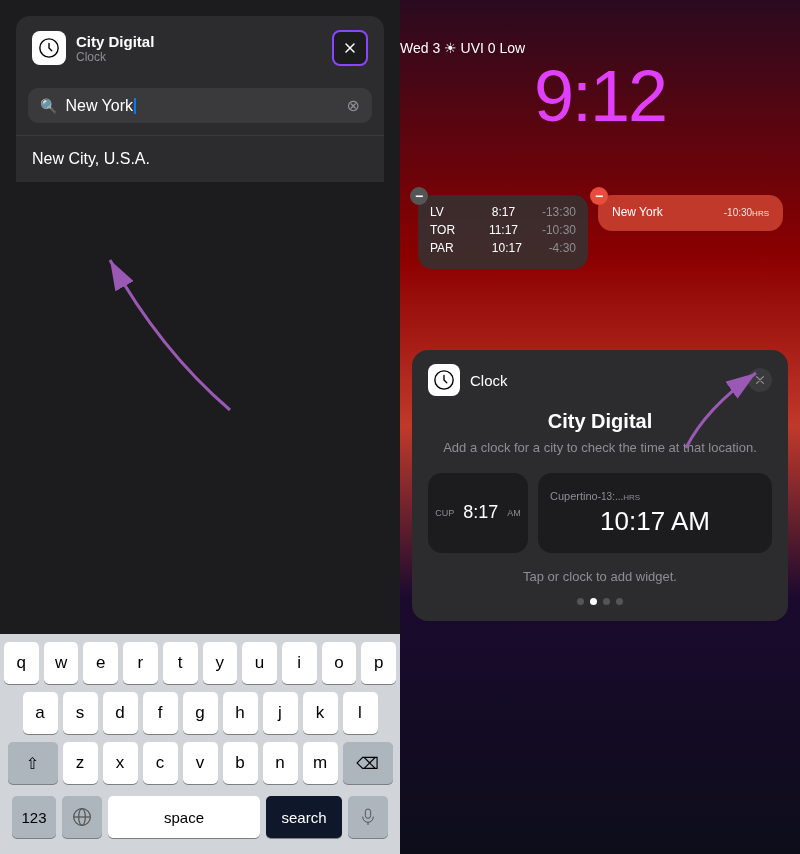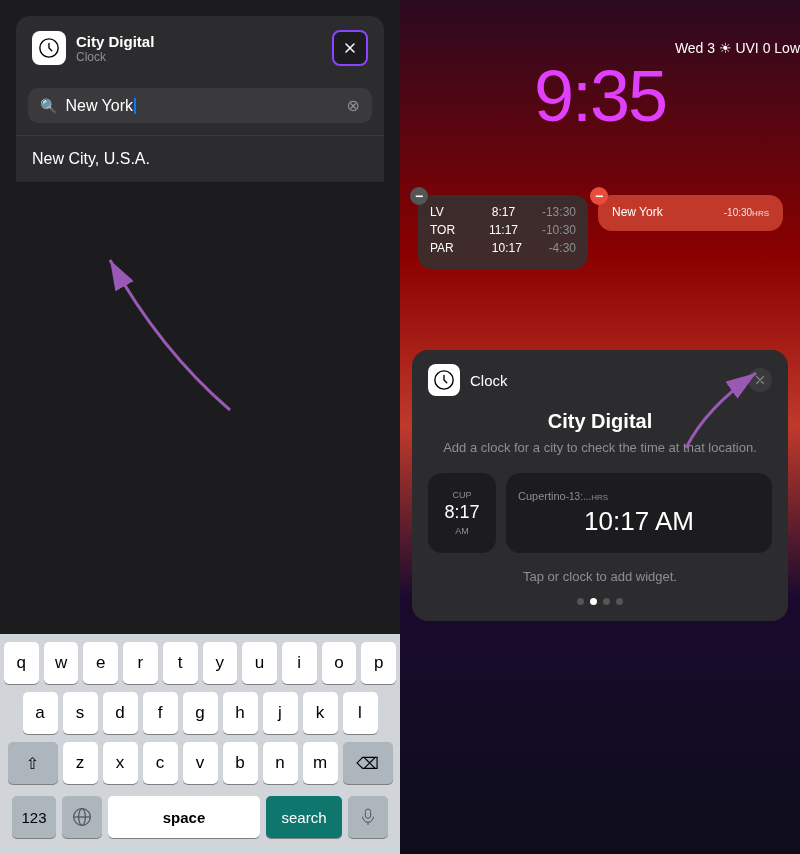--- a/index.html
+++ b/index.html
@@ -194,21 +194,21 @@
     }
 
     .key.special {
       background: #adb5bd;
       font-size: 13px;
       flex: 1.5;
       max-width: 50px;
     }
 
     .key.blue {
-      background: #0f766e;
+      background: #0f172a;
       color: #fff;
       flex: 2;
       max-width: 80px;
       font-size: 15px;
     }
 
     .key.space-key {
       flex: 4;
       max-width: 180px;
       font-size: 15px;
@@ -274,21 +274,21 @@
       left: 0;
       right: 0;
       text-align: center;
     }
 
     .lock-date-row {
       font-size: 14px;
       color: #fff;
       display: flex;
       align-items: center;
-      justify-content: flex-end;
+      justify-content: flex-start;
       gap: 6px;
       margin-bottom: 4px;
     }
 
     .lock-time {
       font-size: 72px;
       font-weight: 200;
       color: #e040fb;
       line-height: 1;
       letter-spacing: -2px;
@@ -457,29 +457,29 @@
     }
 
     
     .widget-options {
       display: flex;
       gap: 10px;
       margin-bottom: 16px;
     }
 
     .widget-small {
-      width: 68px;
+      width: 100px;
       height: 80px;
       background: #1c1c1e;
       border-radius: 14px;
       display: flex;
-      flex-direction: column;
-      align-items: center;
-      justify-content: center;
-      gap: 2px;
+      flex-direction: row;
+      align-items: center;
+      justify-content: center;
+      gap: 9px;
     }
 
     .widget-small-label {
       font-size: 10px;
       color: #fff;
       text-align: center;
       line-height: 1.2;
     }
 
     .widget-large {
@@ -619,42 +619,42 @@
 
     <div class="keyboard-bottom-row">
       <div class="key num-key special">123</div>
       <div class="globe-key">
         <svg width="20" height="20" viewBox="0 0 24 24" fill="none">
           <circle cx="12" cy="12" r="10" stroke="#555" stroke-width="1.5"></circle>
           <ellipse cx="12" cy="12" rx="4" ry="10" stroke="#555" stroke-width="1.5"></ellipse>
           <path d="M2 12h20" stroke="#555" stroke-width="1.5"></path>
         </svg>
       </div>
-      <div class="key space-key" style="font-size:15px;font-weight:bold;">space</div>
+      <div class="key space-key" style="font-size:15px;">space</div>
       <div class="key blue" style="font-size:15px;">search</div>
       <div class="mic-key">
         <svg width="16" height="20" viewBox="0 0 24 28" fill="none">
           <rect x="8" y="2" width="8" height="14" rx="4" stroke="#555" stroke-width="1.5"></rect>
           <path d="M4 14a8 8 0 0016 0" stroke="#555" stroke-width="1.5" stroke-linecap="round"></path>
           <line x1="12" y1="22" x2="12" y2="26" stroke="#555" stroke-width="1.5"></line>
         </svg>
       </div>
     </div>
   </div>
 
 </div>
 
 <div class="right-panel">
   <div class="right-bg"></div>
 
   <div class="lock-screen-top">
     <div class="lock-date-row">
       <span>Wed 3  ☀  UVI 0 Low</span>
     </div>
-    <div class="lock-time">9:35</div>
+    <div class="lock-time">9:12</div>
   </div>
 
   <div class="world-clock-widget" style="position:absolute;top:195px;left:18px;">
     <div class="wc-minus">−</div>
     <div class="wc-row">
       <span class="wc-city">LV</span>
       <span class="wc-time">8:17</span>
       <span class="wc-offset">-13:30</span>
     </div>
     <div class="wc-row">

